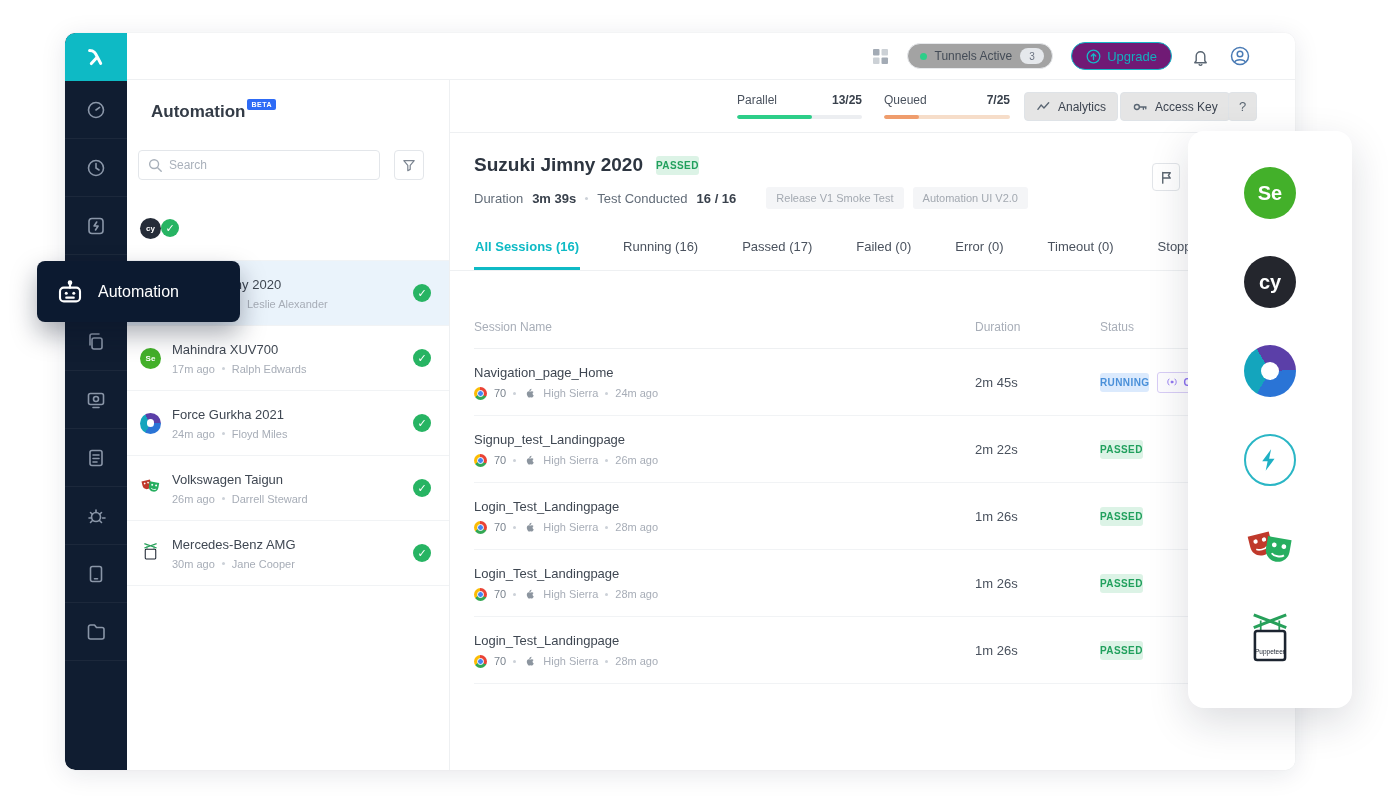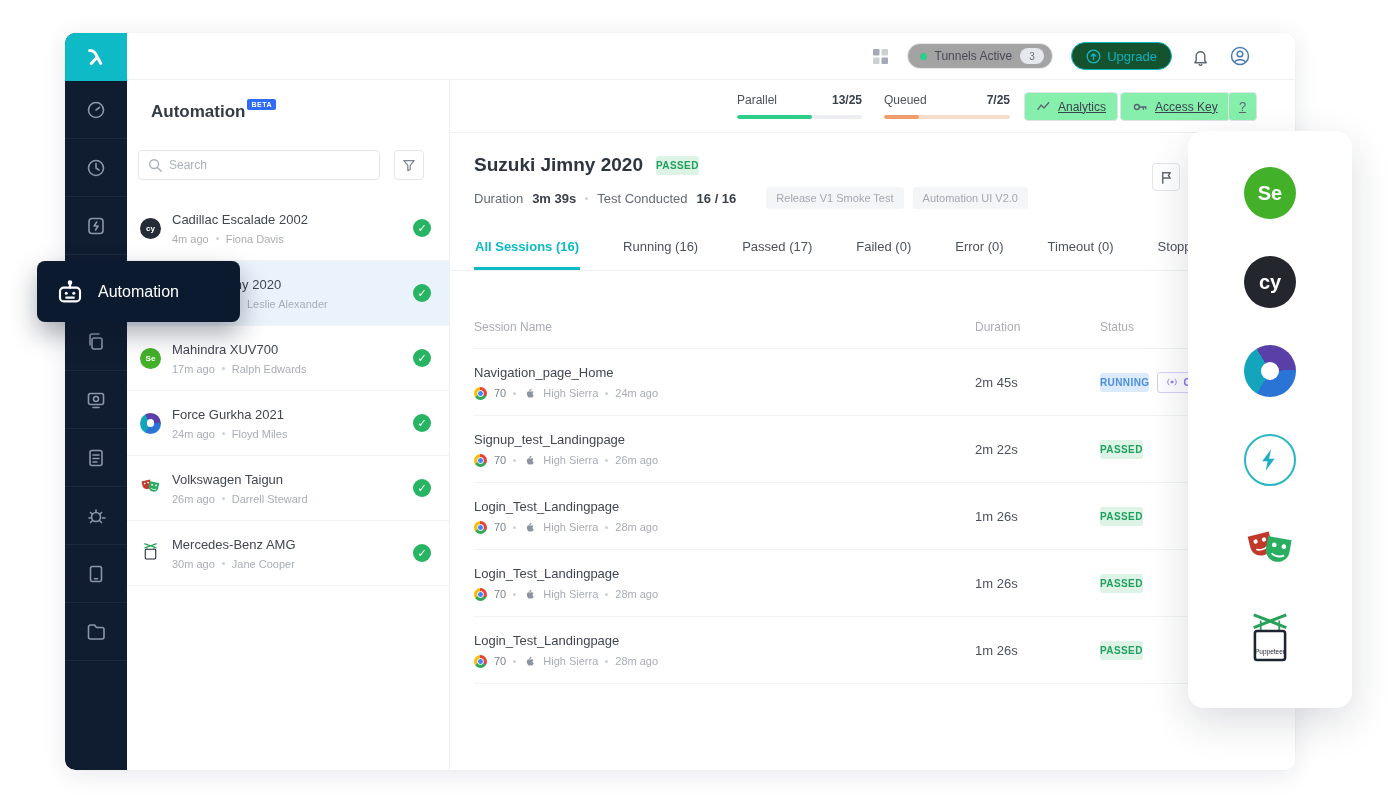--- a/index.html
+++ b/index.html
@@ -17,21 +17,21 @@
   .rail-item svg { stroke:#8a96a8; fill:none; stroke-width:1.6; stroke-linecap:round; stroke-linejoin:round; }
 
   
   .topbar { position:absolute; left:62px; top:0; right:0; height:47px; background:#fff; border-bottom:1px solid #eef0f2;
     display:flex; align-items:center; justify-content:flex-end; gap:18px; padding-right:44px; }
   .grid-icon svg { fill:#a3abb5; }
   .tunnels-pill { display:flex; align-items:center; gap:8px; height:26px; padding:0 8px 0 12px; border:1px solid #e7e9ec; background:#a3a3a3; border-radius:13px; cursor:pointer; }
   .tunnels-dot { width:7px; height:7px; border-radius:50%; background:#2dce89; }
   .tunnels-label { font-size:12px; color:#444c57; }
   .tunnels-count { min-width:24px; height:16px; border-radius:8px; background:#e5e8ec; color:#6a7280; font-size:10px; display:flex; align-items:center; justify-content:center; padding:0 6px; }
-  .upgrade-btn { display:flex; align-items:center; gap:6px; height:28px; padding:0 14px; border:1px solid #16b8c8; border-radius:15px; background:#14532d; color:#12aebe; font-size:13px; cursor:pointer; }
+  .upgrade-btn { display:flex; align-items:center; gap:6px; height:28px; padding:0 14px; border:1px solid #16b8c8; border-radius:15px; background:#701a75; color:#12aebe; font-size:13px; cursor:pointer; }
   .icon-btn { background:none; border:none; cursor:pointer; display:flex; align-items:center; }
 
   
   .list-panel { position:absolute; left:62px; top:47px; width:323px; bottom:0; background:#fff; border-right:1px solid #eef0f2; }
   .lp-head { padding:22px 24px 0; }
   .lp-title { font-size:17px; font-weight:700; color:#333b46; display:inline-block; }
   .beta-badge { display:inline-block; background:#2e6bf6; color:#fff; font-size:7px; font-weight:700; letter-spacing:.5px; padding:2px 4px; border-radius:2px; transform:translateY(-10px); margin-left:2px; }
   .lp-search { margin:28px 11px 0; display:flex; gap:14px; }
   .search-box { position:relative; width:242px; height:30px; }
   .search-box input { width:100%; height:100%; border:1px solid #e3e6ea; border-radius:4px; padding:0 10px 0 30px; font-size:12px; color:#444; outline:none; font-family:"Liberation Sans",sans-serif; }
@@ -63,21 +63,21 @@
   .usage-group.parallel { left:287px; width:125px; }
   .usage-group.queued { left:434px; width:126px; }
   .usage-row { display:flex; justify-content:space-between; font-size:12px; }
   .usage-label { color:#4a525e; }
   .usage-value { color:#39414c; font-weight:700; }
   .bar-track { margin-top:8px; height:4px; border-radius:2px; background:#eceef1; overflow:hidden; }
   .bar-track.warm { background:#f6ddc9; }
   .bar-fill { height:100%; border-radius:2px; }
   .bar-fill.green { background:#2dce89; }
   .bar-fill.orange { background:#ef9d6d; }
-  .strip-btn { position:absolute; top:12px; height:29px; border:1px solid #dfe3e7; border-radius:4px; background:#86efac; display:flex; align-items:center; gap:7px; padding:0 11px; font-size:12px; color:#3c4450; cursor:pointer; font-family:"Liberation Sans",sans-serif;text-decoration:underline; }
+  .strip-btn { position:absolute; top:12px; height:29px; border:1px solid #dfe3e7; border-radius:4px; background:#e5e5e5; display:flex; align-items:center; gap:7px; padding:0 11px; font-size:12px; color:#3c4450; cursor:pointer; font-family:"Liberation Sans",sans-serif; }
   .strip-btn svg { stroke:#5a6673; fill:none; stroke-width:1.5; stroke-linecap:round; }
   .btn-analytics { left:574px; }
   .btn-access { left:670px; }
   .btn-help { left:778px; width:29px; justify-content:center; padding:0; color:#5a6673; font-size:13px; }
 
   .session-head { position:relative; padding:21px 24px 20px; }
   .title-row { display:flex; align-items:center; gap:13px; }
   .session-title { font-size:19px; font-weight:700; color:#2d3540; }
   .badge { font-size:10px; font-weight:700; letter-spacing:.4px; padding:4px 0; border-radius:3px; }
   .badge.passed { background:#dcf3e6; color:#21a05d; }
@@ -255,28 +255,20 @@
         <button class="filter-btn">
           <svg width="16" height="16" viewBox="0 0 20 20">
               <path d="M3.5 4.5h13l-5 6v5l-3 1.6v-6.6z"></path>
             </svg>
         </button>
       </div>
       <div class="lp-list">
 
         <div class="lp-item">
           <span class="li-icon cypress">cy</span>
-          <div class="li-text">
-            <div class="li-name">Cadillac Escalade 2002</div>
-            <div class="li-meta">
-                <span>4m ago</span>
-                <span class="dot-sep"></span>
-                <span>Fiona Davis</span>
-              </div>
-          </div>
           <span class="check"></span>
         </div>
 
         <div class="lp-item selected">
           <span class="li-icon robot"></span>
           <div class="li-text">
             <div class="li-name">Suzuki Jimny 2020</div>
             <div class="li-meta">
                 <span class="w58"></span>
                 <span class="dot-sep"></span>

